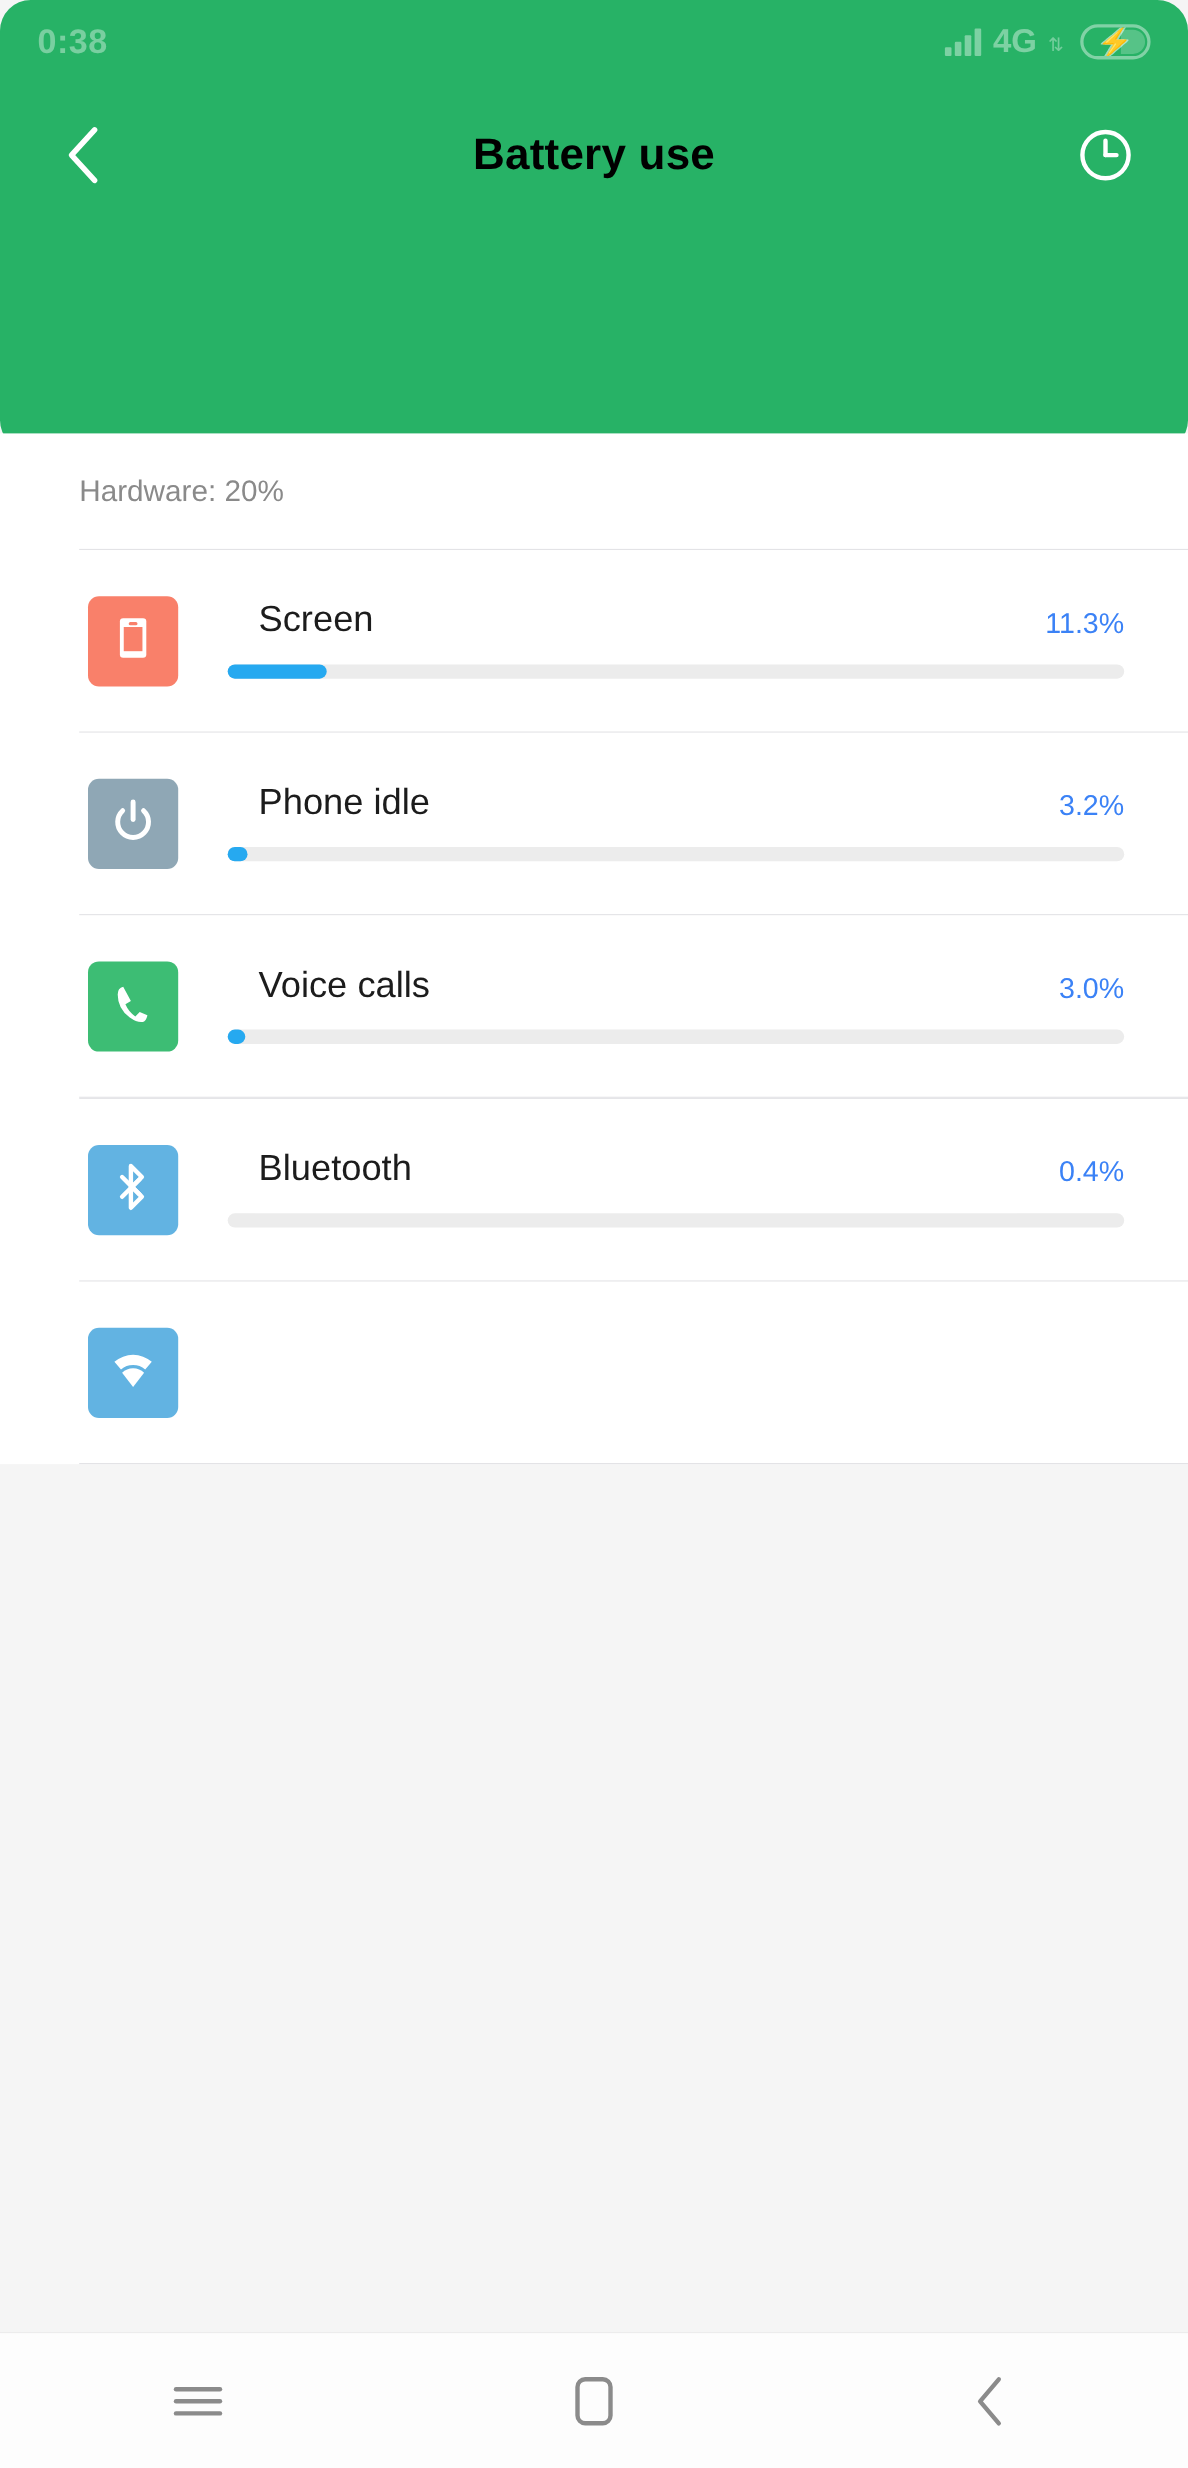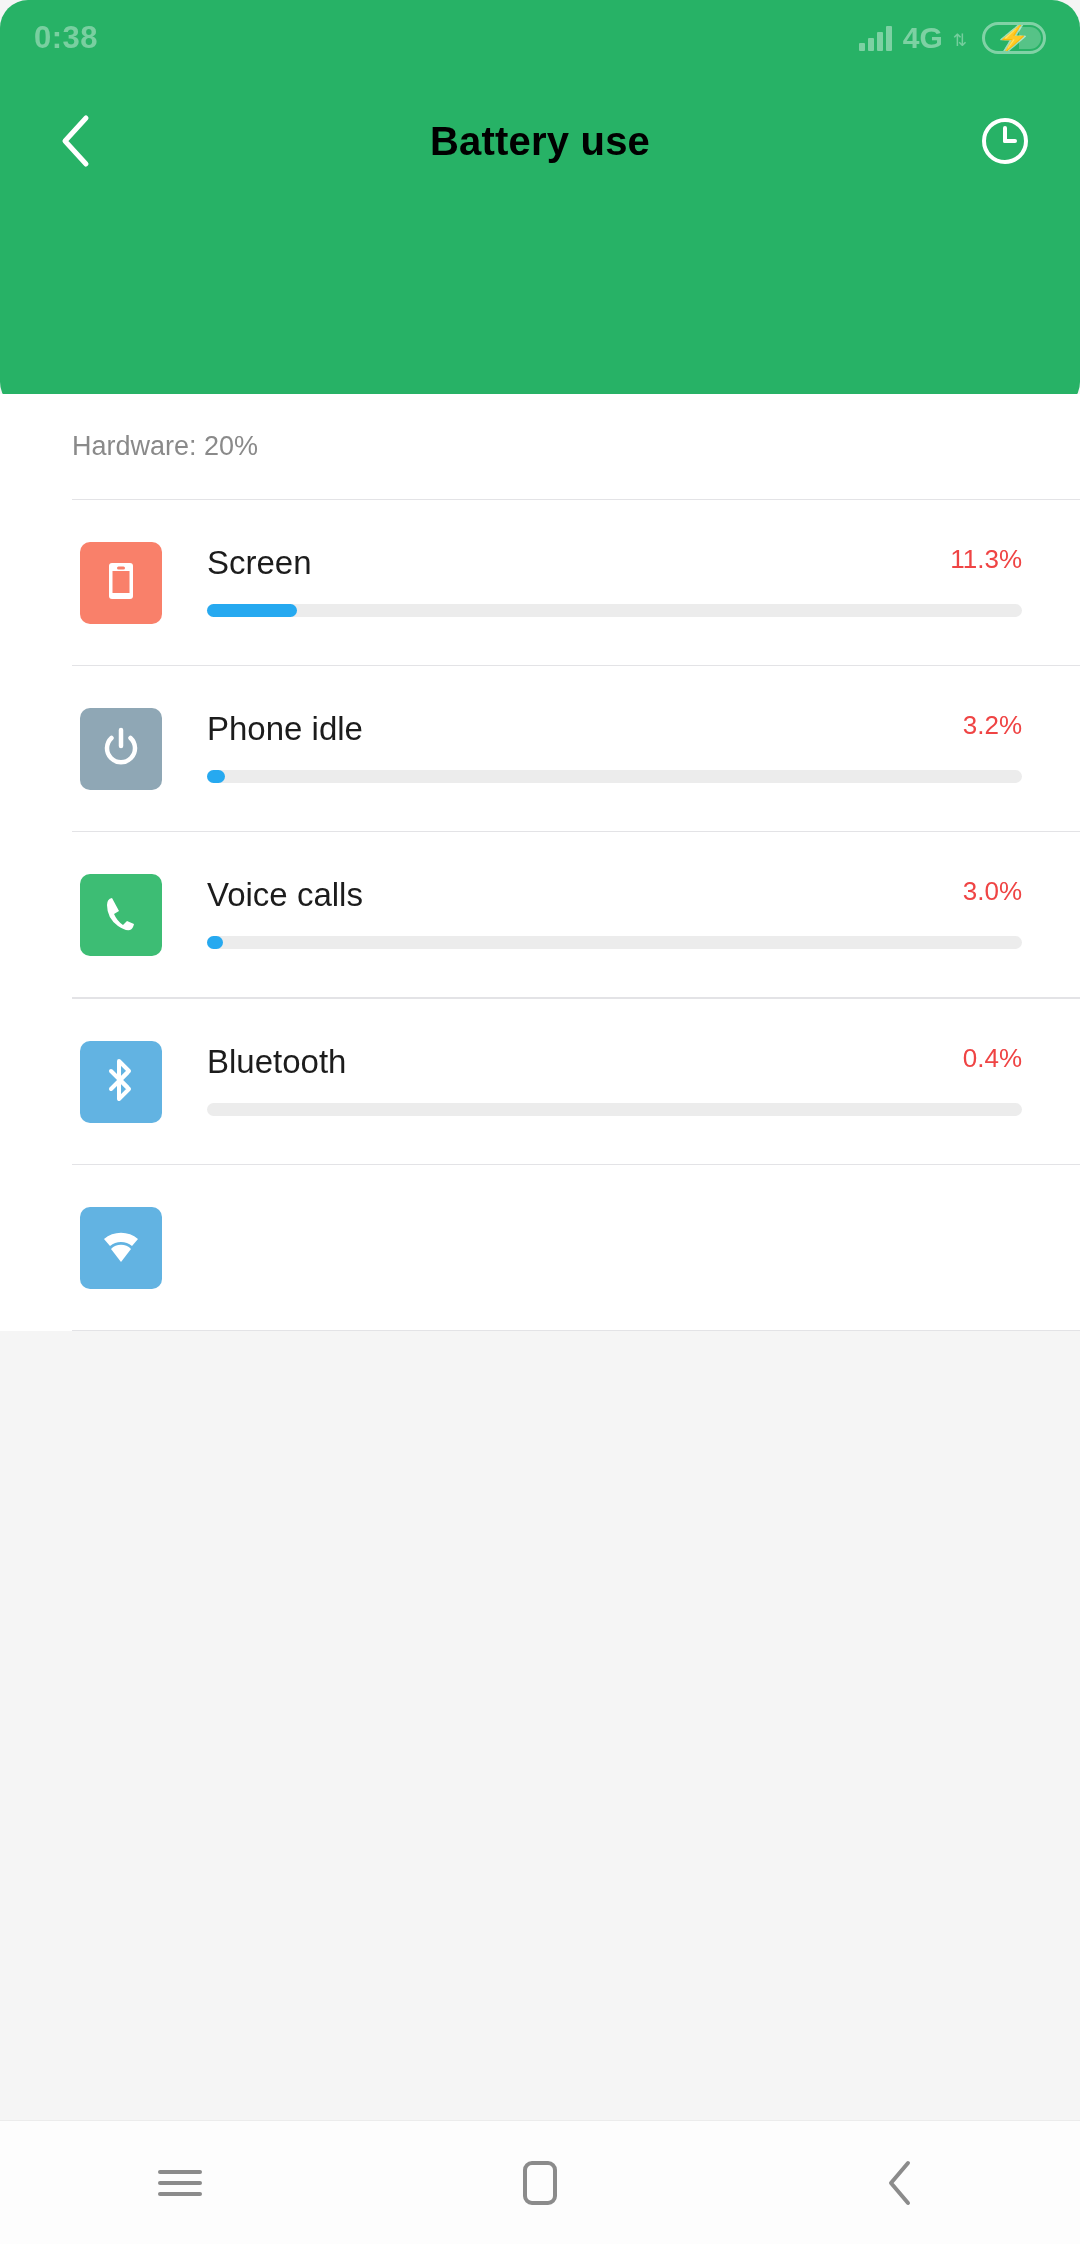--- a/index.html
+++ b/index.html
@@ -102,25 +102,26 @@
     display:flex; align-items:center; padding-left:80px; padding-right:58px;
   }
   .tile {
     width:82px; height:82px; border-radius:10px; flex:0 0 82px;
     display:flex; align-items:center; justify-content:center;
   }
   .row-body {
     flex:1; margin-left:45px; position:relative; height:82px;
   }
   .row-top {
-    display:flex; align-items:flex-start; justify-content:space-between;
+    display:flex; align-items:flex-end; justify-content:space-between;
     padding-top:2px;
+    margin-left:28px;
   }
   .row-name { font-size:33px; color:#1c1c1c; }
-  .row-pct  { font-size:26px; color:#ef4444; }
+  .row-pct  { font-size:26px; color:#3b82f6; }
   .track {
     position:absolute; left:0; right:0; top:62px;
     height:13px; background:#ececec; border-radius:7px;
   }
   .fill { height:13px; background:#26a9f0; border-radius:7px; }
 
   
   .filler {
     position:absolute; left:0; width:1080px; background:#f5f5f5;
   }

